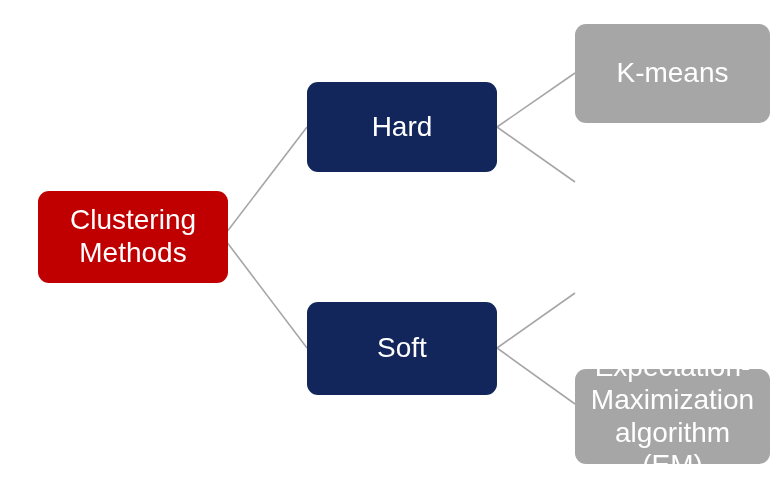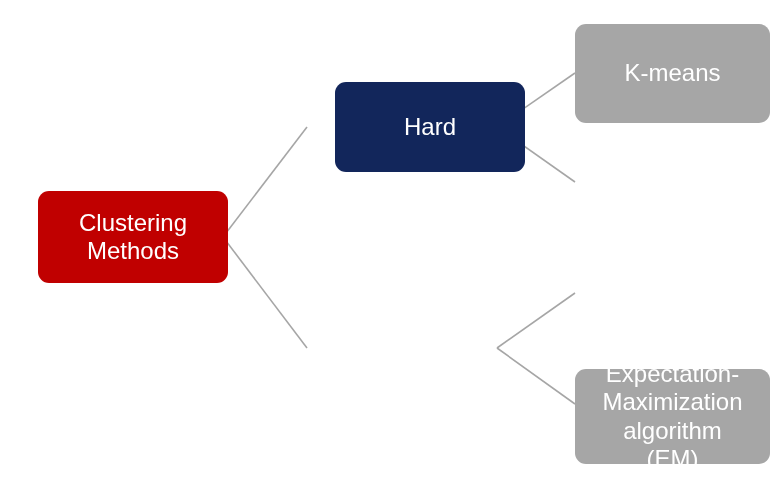--- a/index.html
+++ b/index.html
@@ -27,27 +27,27 @@
     stroke-width: 1.6;
   }
   .node {
     position: absolute;
     border-radius: 11px;
     color: var(--text, #ffffff);
     display: flex;
     align-items: center;
     justify-content: center;
     text-align: center;
-    font-size: 24px;
+    font-size: 28px;
     line-height: 1.17;
     padding: 4px 20px;
     box-sizing: border-box;
   }
   .node.root   { background: var(--root_bg, #c00000); }
-  .node.branch { background: var(--branch_bg, #12265b); margin-left: 28px; }
+  .node.branch { background: var(--branch_bg, #12265b); }
   .node.leaf   { background: var(--leaf_bg, #a6a6a6); }
 
   
   #n-root   { left: 38px;  top: 191px; width: 190px; height: 92px; }
   #n-hard   { left: 307px; top: 82px;  width: 190px; height: 90px; }
   #n-soft   { left: 307px; top: 302px; width: 190px; height: 93px; }
   #n-kmeans { left: 575px; top: 24px;  width: 195px; height: 99px; }
   #n-hier   { left: 575px; top: 135px; width: 195px; height: 95px; }
   #n-fuzzy  { left: 575px; top: 248px; width: 195px; height: 90px; }
   #n-em     { left: 575px; top: 369px; width: 195px; height: 95px; }
@@ -63,20 +63,21 @@
     <line x1="497" y1="127" x2="575" y2="73"></line>
     <line x1="497" y1="127" x2="575" y2="182"></line>
     <line x1="497" y1="348" x2="575" y2="293"></line>
     <line x1="497" y1="348" x2="575" y2="404"></line>
   </svg>
 
   <div id="n-root" class="node root">Clustering Methods</div>
 
   <div id="n-hard" class="node branch">Hard</div>
 
+  <div id="n-soft" class="node branch">Soft</div>
 
   <div id="n-kmeans" class="node leaf">K-means</div>
 
 
 
   <div id="n-em" class="node leaf">Expectation-Maximization algorithm (EM)</div>
 
 </div>
 
 </body></html>

